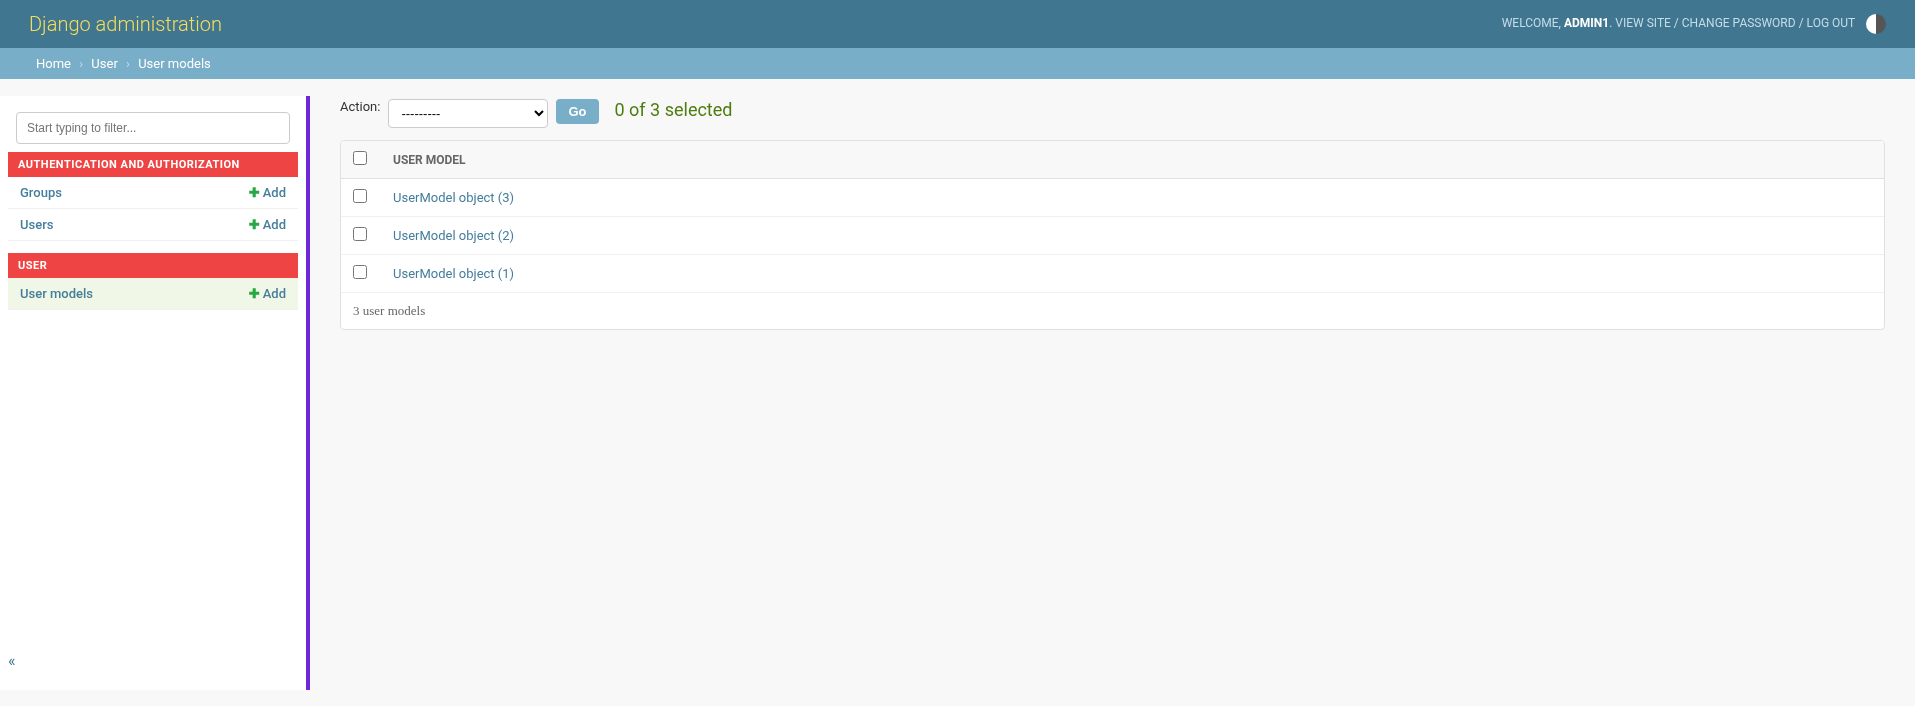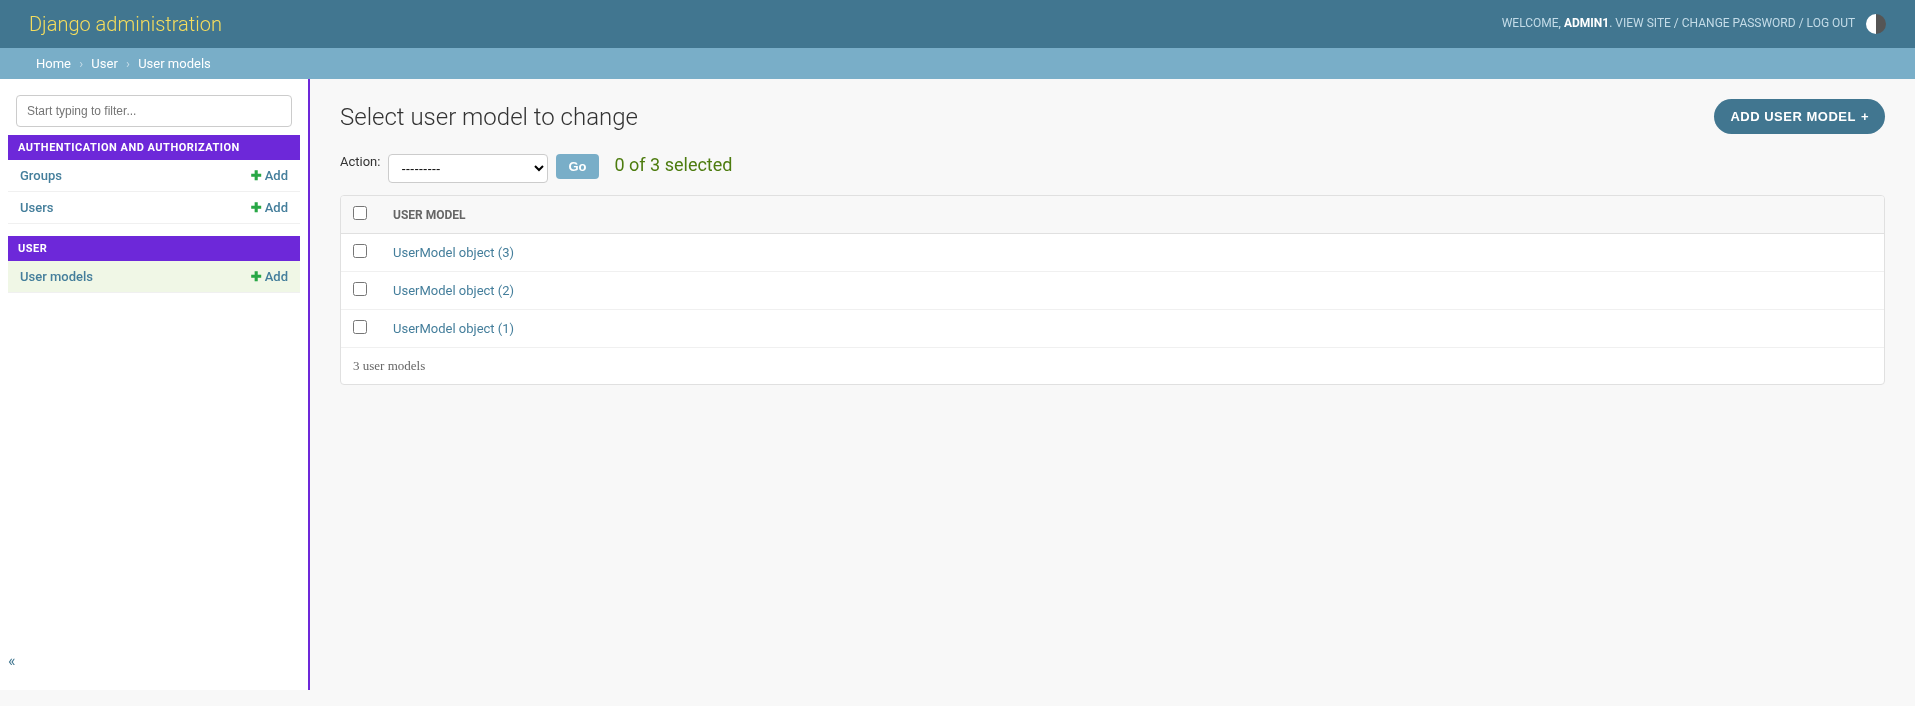--- a/index.html
+++ b/index.html
@@ -61,37 +61,38 @@
     #main-container {
       display: flex;
       min-height: calc(100vh - 95px);
     }
 
     
     #sidebar {
       width: 310px;
       min-width: 310px;
       background: #fff;
-      border-right: 2px solid #6d28d9;
+      border-right: 4px solid #6d28d9;
       padding: 8px;
       position: relative;
+      margin-top: 17px;
     }
     #sidebar .filter-input {
       width: 100%;
       padding: 8px 10px;
       border: 1px solid #ccc;
       border-radius: 4px;
       font-size: 12px;
       margin: 8px 8px;
       width: calc(100% - 16px);
       color: #999;
       outline: none;
     }
     .sidebar-section-header {
-      background: #6d28d9;
+      background: #ef4444;
       color: #fff;
       font-size: 11px;
       font-weight: bold;
       padding: 6px 10px;
       text-transform: uppercase;
       letter-spacing: 0.5px;
     }
     .sidebar-item {
       display: flex;
       align-items: center;
@@ -319,27 +320,20 @@
       </a>
     </div>
 
     
     <div class="collapse-btn">
       <span>«</span>
     </div>
   </div>
 
   <div id="content">
-    <div class="content-header">
-      <h1 class="content-title">Select user model to change</h1>
-      <button class="add-button">
-        <span>ADD USER MODEL</span>
-        <span>+</span>
-      </button>
-    </div>
 
     <div class="action-bar">
       <label class="action-label">Action:</label>
       <select class="action-select">
         <option>---------</option>
       </select>
       <button class="go-btn">Go</button>
       <span class="selected-count">0 of 3 selected</span>
     </div>
 

